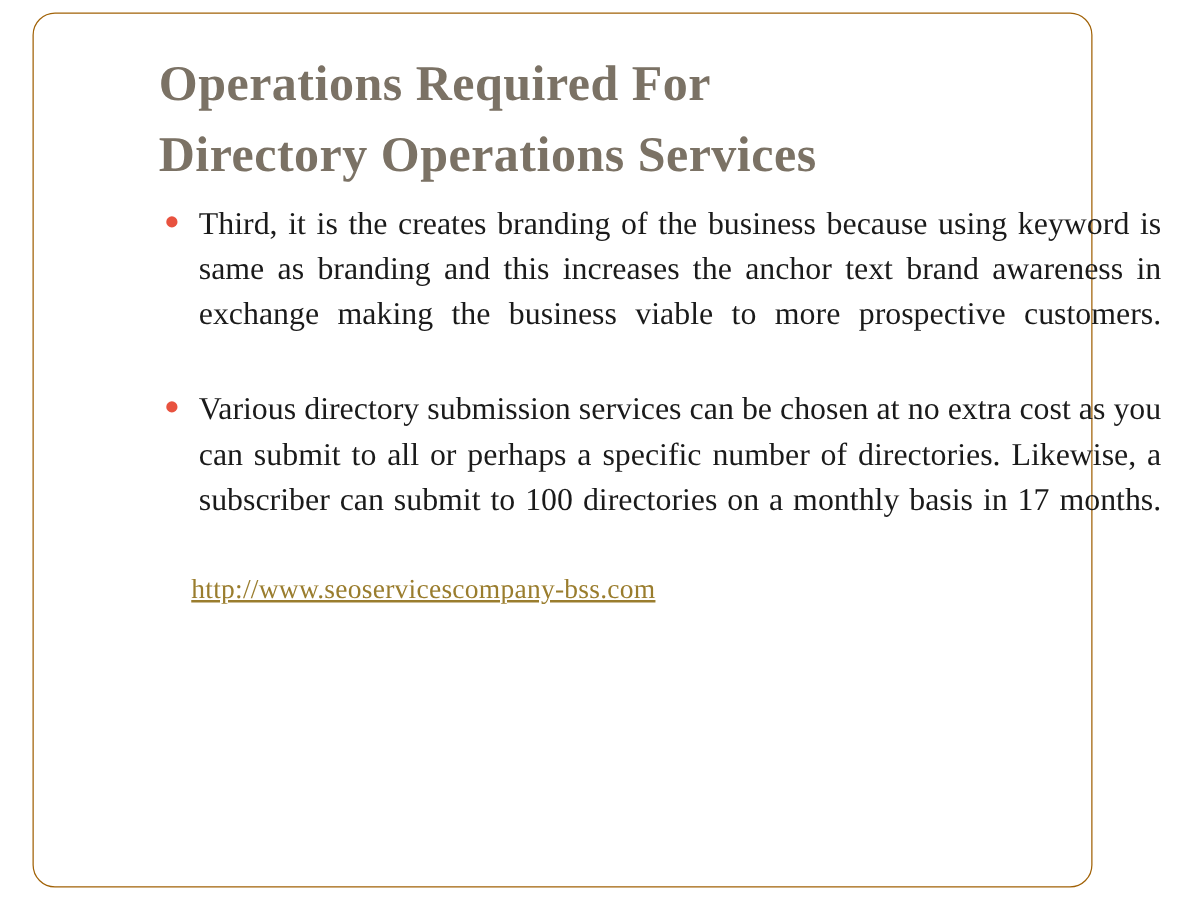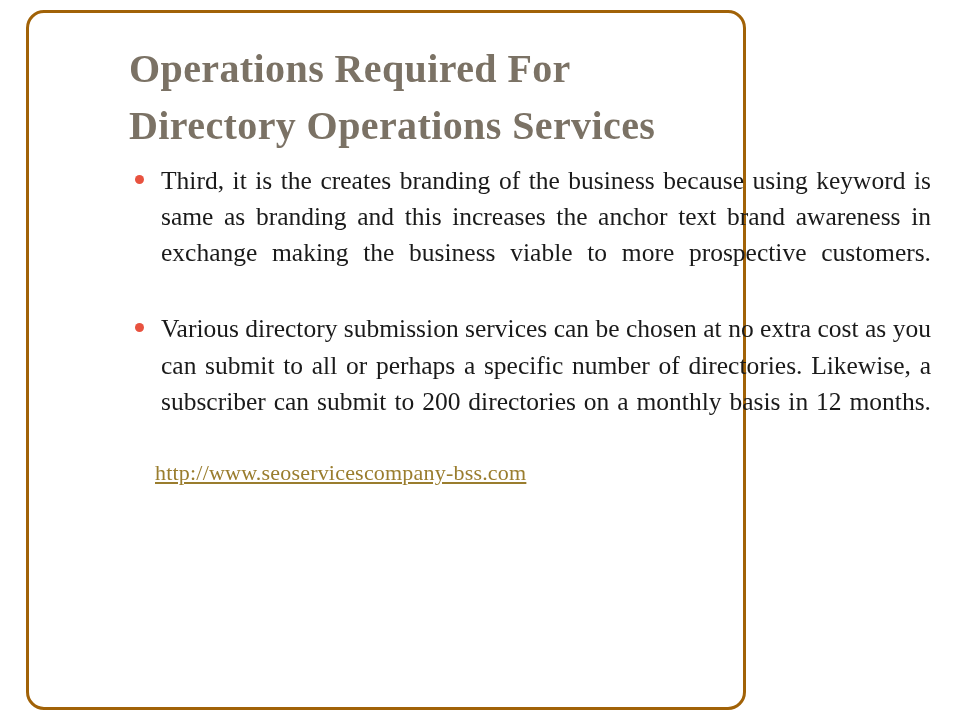--- a/index.html
+++ b/index.html
@@ -17,23 +17,23 @@
     position: relative;
     width: 960px;
     height: 720px;
     background: #ffffff;
     box-sizing: border-box;
   }
   #slide-frame {
     position: absolute;
     left: 26px;
     top: 10px;
-    width: 720px;
+    width: 848px;
     height: 700px;
-    border: 3px solid #a16207;
+    border: 1px solid #a16207;
     border-radius: 18px;
     box-sizing: border-box;
     background: #ffffff;
   }
   #content {
     position: absolute;
     left: 100px;
     top: 28px;
     width: 818px;
     box-sizing: border-box;
@@ -109,21 +109,21 @@
         <span class="line">Directory Operations Services</span>
       </h1>
 
       <ul id="bullets">
         <li>
           <span class="bullet-dot"></span>
           <span class="bullet-text">Third, it is the creates branding of the business because using keyword is same as branding and this increases the anchor text brand awareness in exchange making the business viable to more prospective customers.</span>
         </li>
         <li>
           <span class="bullet-dot"></span>
-          <span class="bullet-text">Various directory submission services can be chosen at no extra cost as you can submit to all or perhaps a specific number of directories. Likewise, a subscriber can submit to 200 directories on a monthly basis in 12 months.</span>
+          <span class="bullet-text">Various directory submission services can be chosen at no extra cost as you can submit to all or perhaps a specific number of directories. Likewise, a subscriber can submit to 100 directories on a monthly basis in 17 months.</span>
         </li>
       </ul>
 
       <div id="link-row">
         <a id="site-link" href="#">http://www.seoservicescompany-bss.com</a>
       </div>
 
     </div>
   </div>
 </div>

